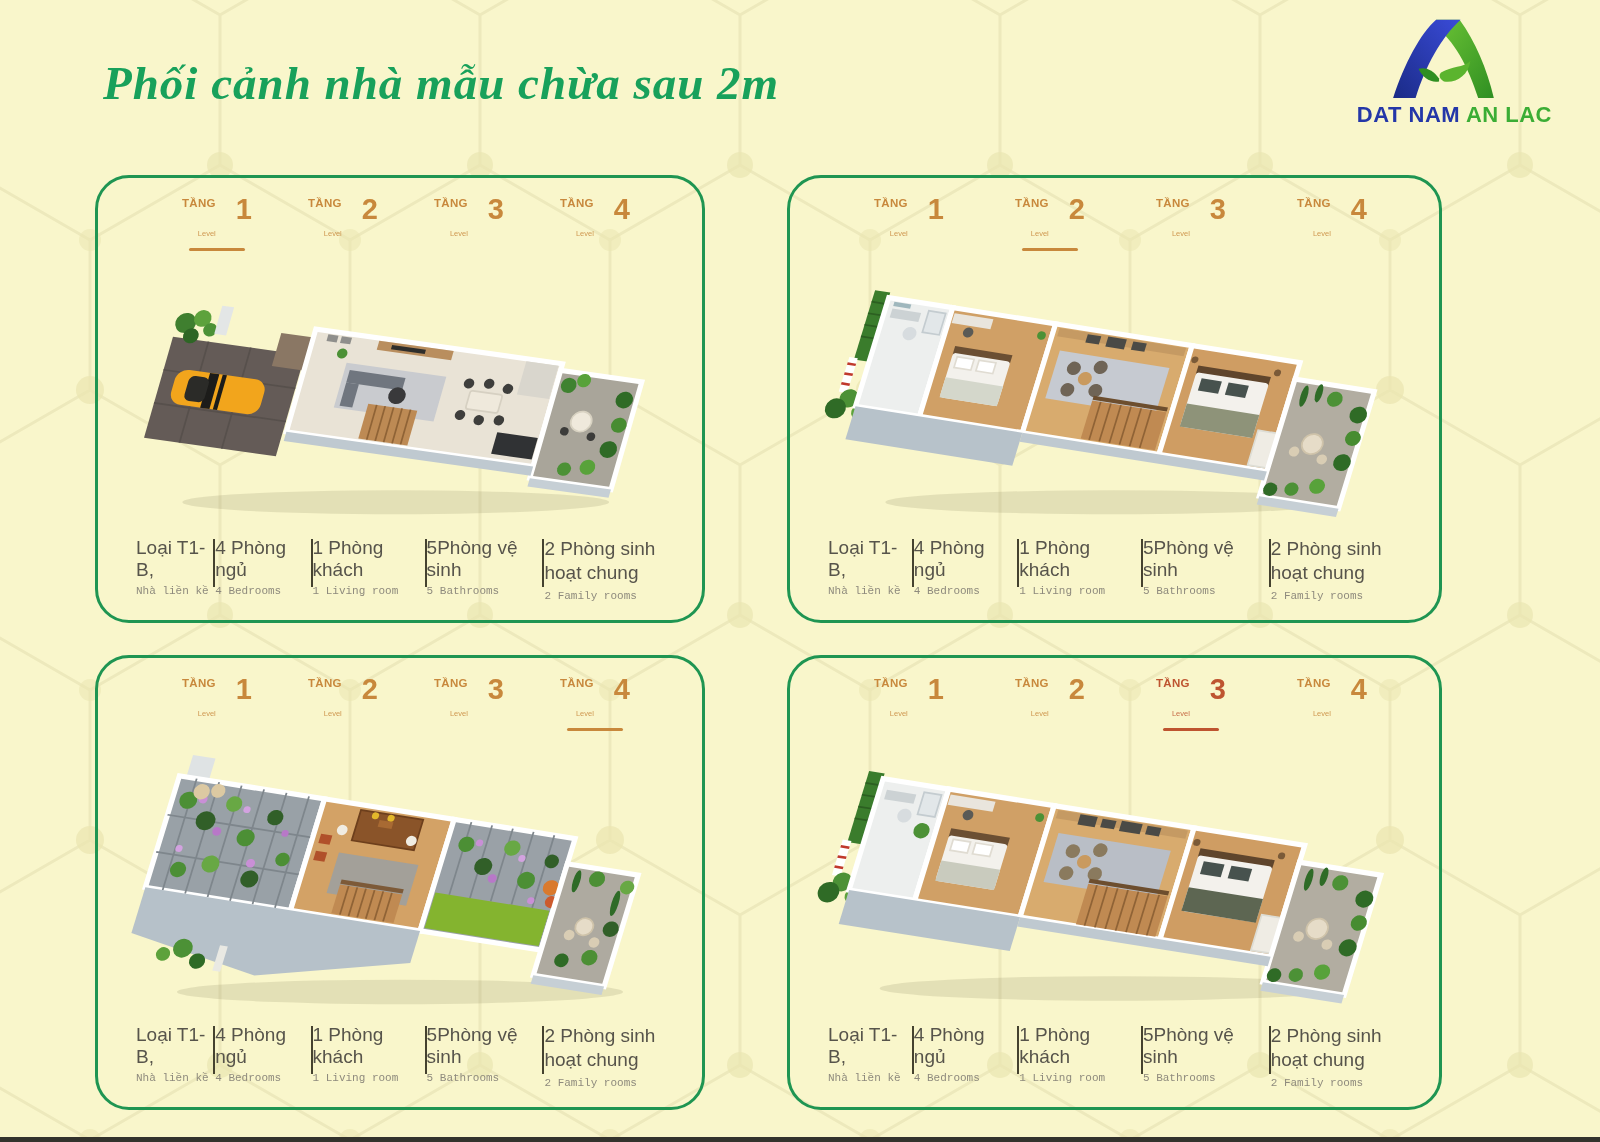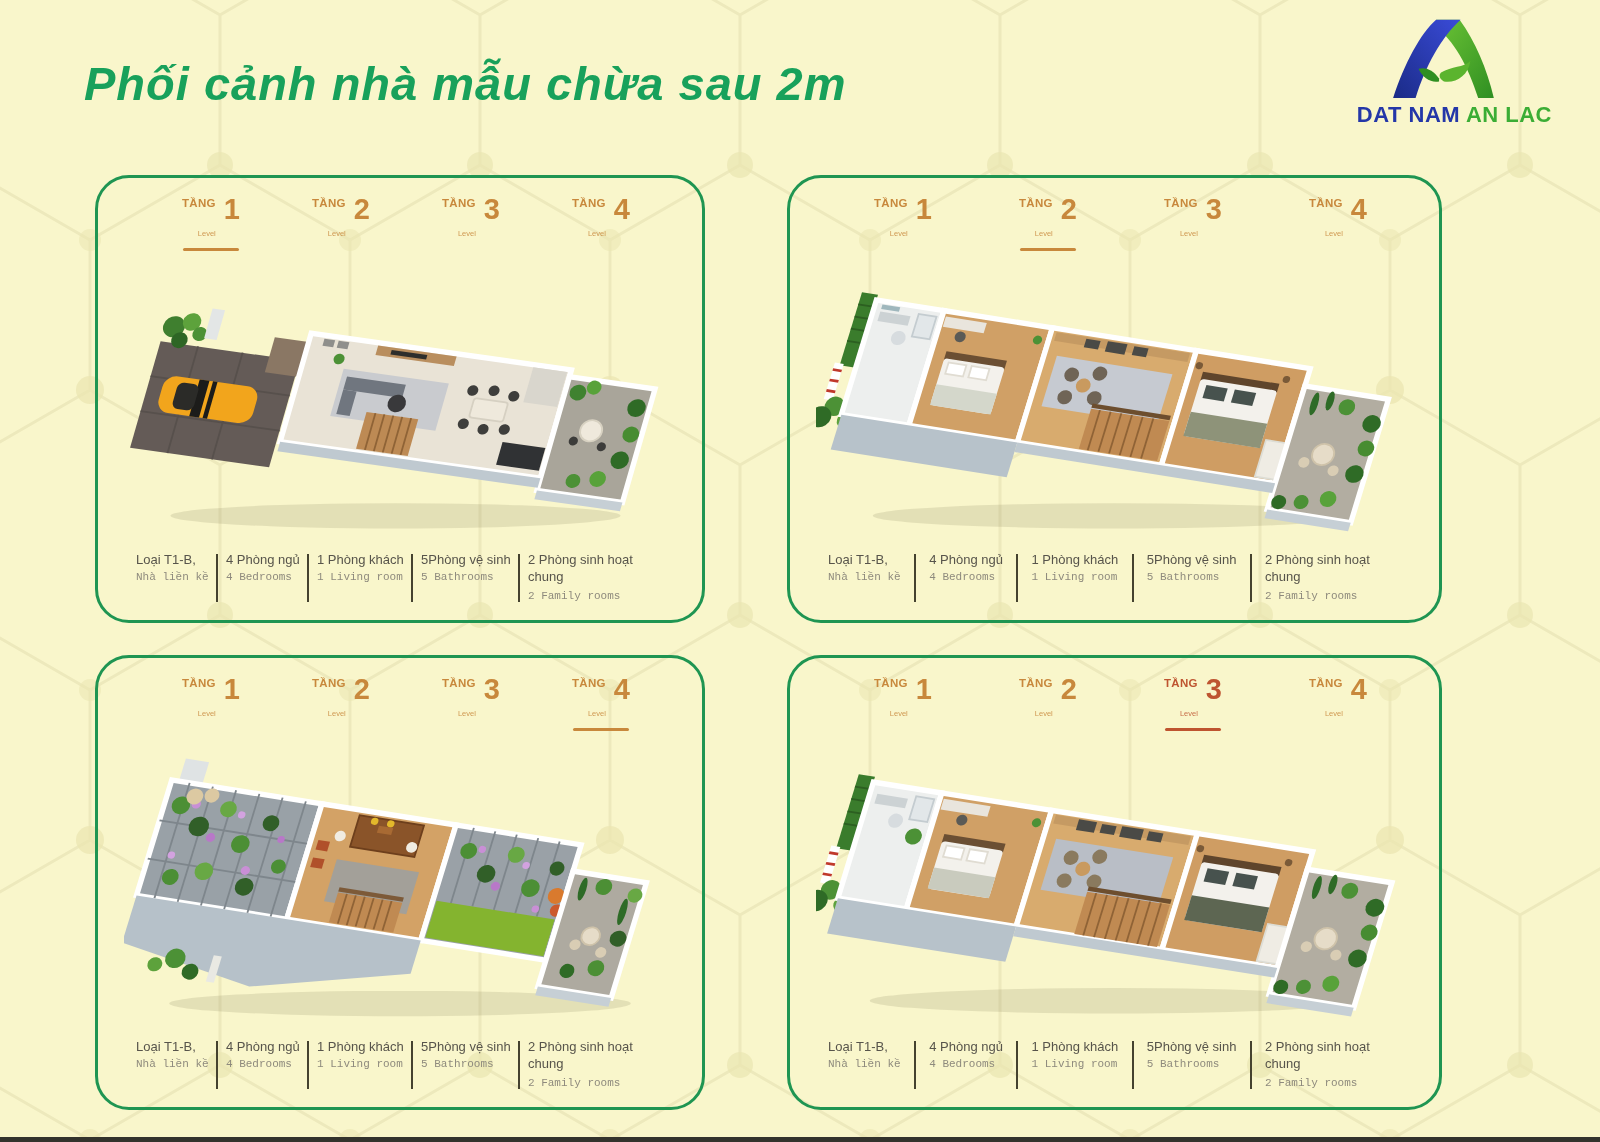--- a/index.html
+++ b/index.html
@@ -5,22 +5,22 @@
   html,body{margin:0;padding:0;}
   body{
     width:1600px;height:1142px;position:relative;overflow:hidden;
     background:#F9F6CB;
     font-family:"Liberation Sans", sans-serif;
   }
   .hexbg{position:absolute;inset:0;z-index:0;}
   .content{position:absolute;inset:0;z-index:1;}
 
   .page-title{
-    position:absolute;left:84px;top:56px;
-    font-family:Liberation Sans, sans-serif;font-style:italic;font-weight:700;
+    position:absolute;left:103px;top:56px;
+    font-family:Liberation Serif, serif;font-style:italic;font-weight:700;
     font-size:47px;color:#18A15B;letter-spacing:1px;
   }
 
   .logo{position:absolute;top:12px;right:48px;width:220px;text-align:right;}
   .logo svg{display:block;margin:0 auto;}
   .logo-text{font-size:22px;font-weight:700;letter-spacing:.5px;margin-top:2px;white-space:nowrap;}
   .logo-text .b{color:#2437A8;}
   .logo-text .g{color:#3BAD35;}
 
   .panel{
@@ -28,35 +28,35 @@
     display:flex;flex-direction:column;box-sizing:border-box;
     padding:20px 26px 14px;background:transparent;
   }
   .panel.p0{left:95px;top:175px;width:610px;height:448px;}
   .panel.p1{left:787px;top:175px;width:655px;height:448px;}
   .panel.p2{left:95px;top:655px;width:610px;height:455px;}
   .panel.p3{left:787px;top:655px;width:655px;height:455px;}
 
   .tabs{display:flex;justify-content:space-between;padding:0 46px 0 58px;}
   .tab{display:flex;flex-direction:column;align-items:center;color:#C8883C;}
-  .tab-top{display:flex;align-items:flex-start;gap:8px;}
+  .tab-top{display:flex;align-items:flex-start;gap:20px;}
   .tang{display:flex;flex-direction:column;align-items:flex-end;line-height:1;}
   .tang b{font-size:11.5px;font-weight:700;letter-spacing:.3px;}
   .tang i{font-style:normal;font-size:7.5px;opacity:.85;margin-top:20px;}
   .num{font-size:29px;font-weight:700;line-height:.8;}
   .u{display:none;width:56px;height:3px;border-radius:2px;background:currentColor;margin-top:11px;}
   .tab.active .u{display:block;}
   .panel.p3 .tab.active{color:#BE5430;}
 
   .plan{flex:1;position:relative;margin:2px 0;}
   .plan svg{position:absolute;inset:0;width:100%;height:100%;}
 
   .info{display:flex;justify-content:space-between;align-items:flex-start;
         padding:0 6px 4px 12px;margin-top:auto;}
-  .ii .vi{font-size:13px;color:#57544B;}
+  .ii .vi{font-size:19px;color:#57544B;}
   .ii .en{font-size:11px;color:#8E8A7D;margin-top:4px;font-family:Liberation Mono, monospace;}
   .ii.wide .vi{max-width:142px;line-height:1.3;}
   .sep{width:2px;height:48px;background:#45422F;margin-top:2px;flex:none;}
 
   .bottom-strip{position:absolute;left:0;right:0;bottom:0;height:5px;background:#33332C;z-index:2;}
 </style>
 </head>
 <body>
 
 <div class="hexbg">

